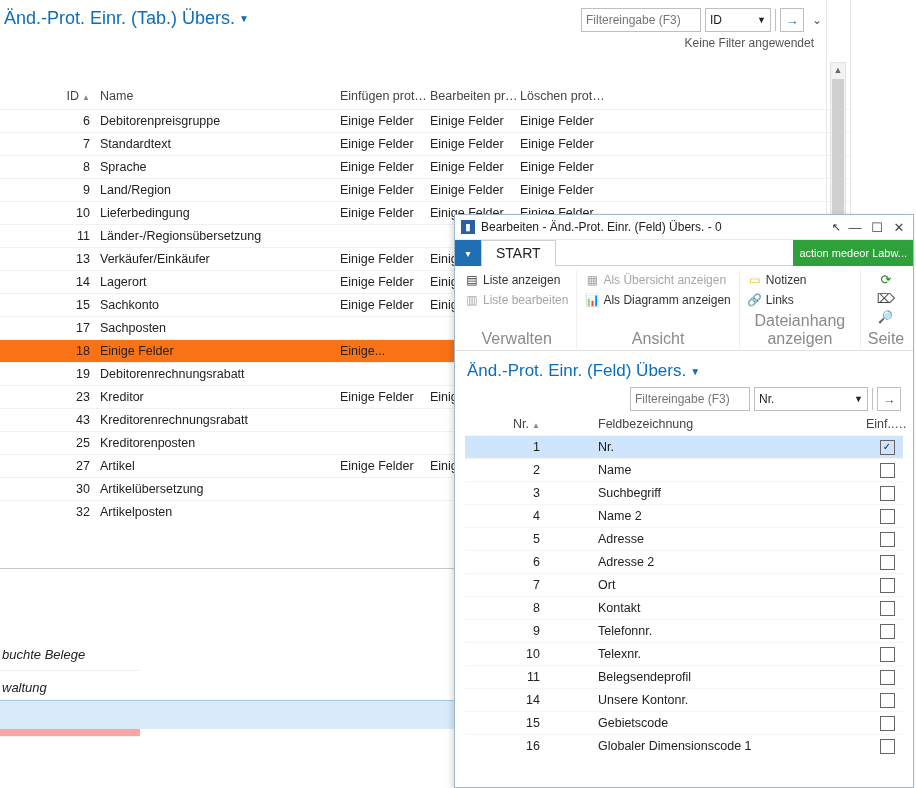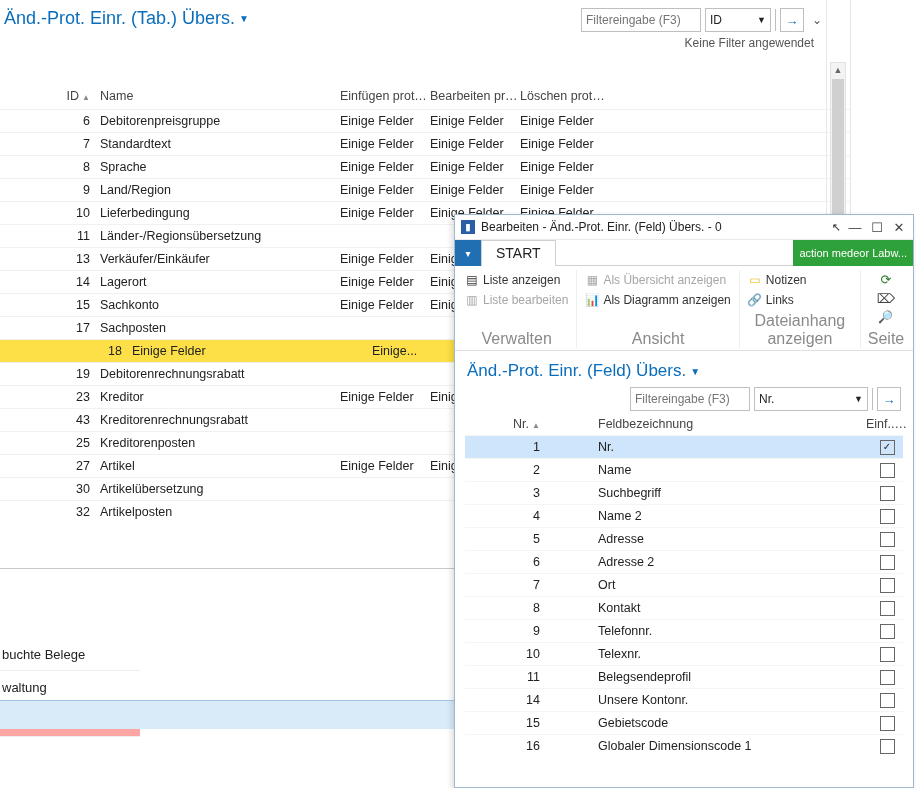--- a/index.html
+++ b/index.html
@@ -10,29 +10,29 @@
   .filter-bar { position:absolute; top:8px; right:24px; display:flex; align-items:center; gap:4px; }
   .filter-input { width:110px; height:20px; border:1px solid #bfbfbf; padding:1px 4px; color:#888; font-size:12px; }
   .filter-select { width:56px; height:22px; border:1px solid #bfbfbf; font-size:12px; display:flex; align-items:center; justify-content:space-between; padding:0 4px; background:#fff; }
   .ftr-go { width:22px; height:22px; border:1px solid #bfbfbf; display:flex; align-items:center; justify-content:center; color:#0a6ebd; font-weight:bold; }
   .chev { width:18px; text-align:center; color:#555; font-size:12px; }
   .no-filter { position:absolute; top:36px; right:36px; color:#555; font-size:12px; }
   .tbl-head, .tbl-row { display:grid; grid-template-columns:100px 240px 90px 90px 90px 1fr; align-items:center; font-size:12.5px; }
   .tbl-head { padding:0 0 6px 0; color:#444; }
   .tbl-head .h { line-height:1.15; }
   .tbl-row { height:22px; border-top:1px solid #f1f1f1; }
-  .tbl-row.sel { background:#fde047;padding-left:32px; }
+  .tbl-row.sel { background:#f97316; }
   .col-id { text-align:right; padding-right:10px; }
   .sort-ic { font-size:8px; color:#888; margin-left:3px; }
   .tbl-container { margin-top:56px; }
   .tbl-body { max-height:458px; overflow:hidden; }
   .main-scroll { position:absolute; right:4px; top:62px; width:14px; height:478px; background:#f3f3f3; border:1px solid #e2e2e2; }
   .main-scroll .btn { height:14px; display:flex; align-items:center; justify-content:center; font-size:9px; color:#666; background:#f3f3f3; }
   .main-scroll .thumb { position:absolute; top:16px; left:1px; right:1px; height:200px; background:#d0d0d0; }
-  .bottom-left { position:absolute; left:0; top:638px; width:140px; }
+  .bottom-left { position:absolute; left:0; top:638px; width:140px;font-style:italic; }
   .bl-item { height:32px; display:flex; align-items:center; padding-left:2px; border-bottom:1px solid #eee; font-size:13px; }
   .bl-item.sel { background:#fca5a5; font-weight:600; }
   .bl-bar { position:absolute; left:0; right:0; bottom:0; height:28px; background:#d9ebf9; border-top:1px solid #9fc6e6; }
   .mid-line { position:absolute; left:0; top:568px; width:454px; border-top:1px solid #c8c8c8; }
   .right-sep { position:absolute; top:0; height:788px; left:826px; width:0; border-left:1px solid #e8e8e8; }
   .ow { position:absolute; left:454px; top:214px; width:458px; height:572px; background:#fff; border:1px solid #9fb8ce; box-shadow:-2px 2px 6px rgba(0,0,0,0.15); }
   .ow-title { height:24px; display:flex; align-items:center; gap:6px; padding:0 6px; background:#fff; border-bottom:1px solid #eaeaea; font-size:12px; }
   .ow-title .ttl { flex:1; white-space:nowrap; overflow:hidden; text-overflow:ellipsis; }
   .ow-title .wic { width:16px; text-align:center; color:#444; font-size:13px; }
   .ow-title .cursor { font-size:11px; margin-left:-2px; }

